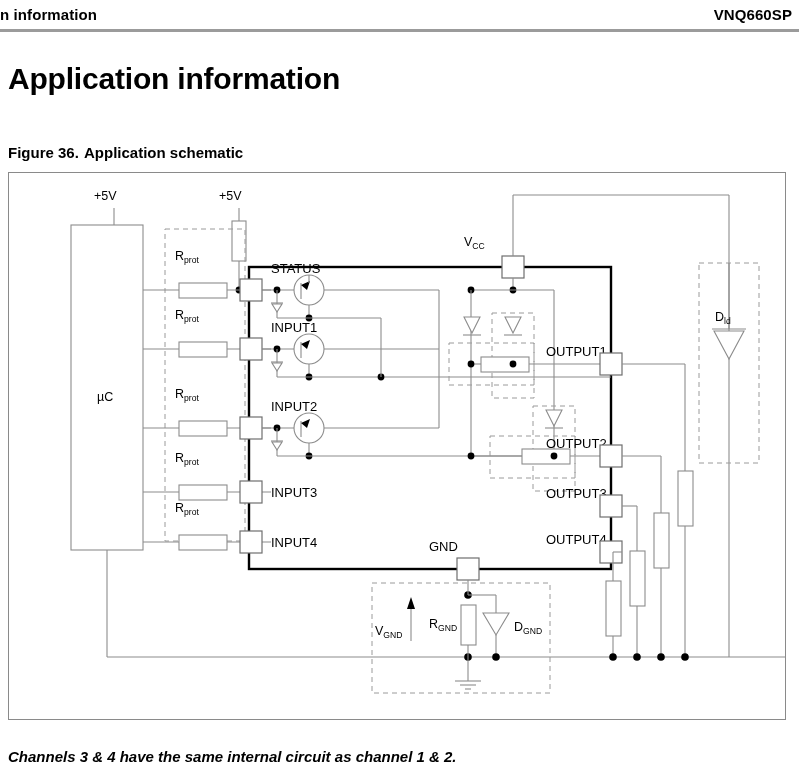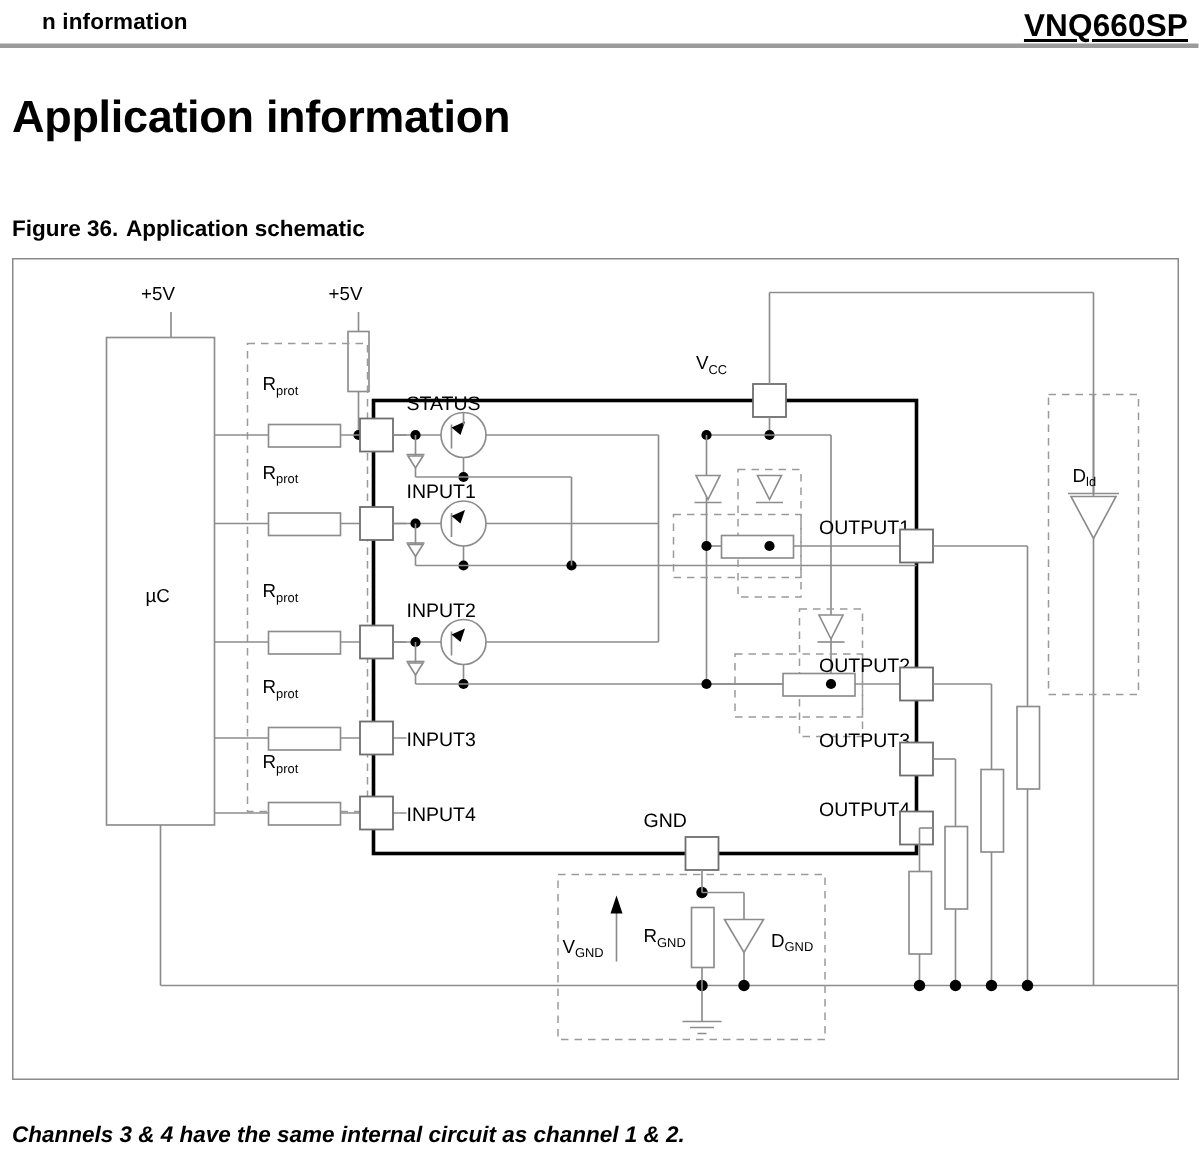--- a/index.html
+++ b/index.html
@@ -6,26 +6,26 @@
   body{
     width:799px;height:776px;background:#fff;
     font-family:"Liberation Sans",sans-serif;
     color:#000;overflow:hidden;position:relative;
   }
   
   #header{
     position:absolute;left:0;top:0;width:799px;height:34px;
   }
   #hdr-left{
-    position:absolute;left:12px;top:6px;
-    font-size:15px;font-weight:bold;letter-spacing:.1px;padding-left:16px;
+    position:absolute;left:0;top:6px;
+    font-size:15px;font-weight:bold;letter-spacing:.1px;
   }
   #hdr-right{
     position:absolute;right:7px;top:6px;
-    font-size:21px;font-weight:bold;letter-spacing:.1px;text-decoration:underline;
+    font-size:15px;font-weight:bold;letter-spacing:.1px;
   }
   #hdr-rule{
     position:absolute;left:0;top:29px;width:799px;height:3px;
     background:#9b9b9b;
   }
   
   #sec-title{
     position:absolute;left:8px;top:62px;
     font-size:30px;font-weight:bold;letter-spacing:-.2px;
   }

